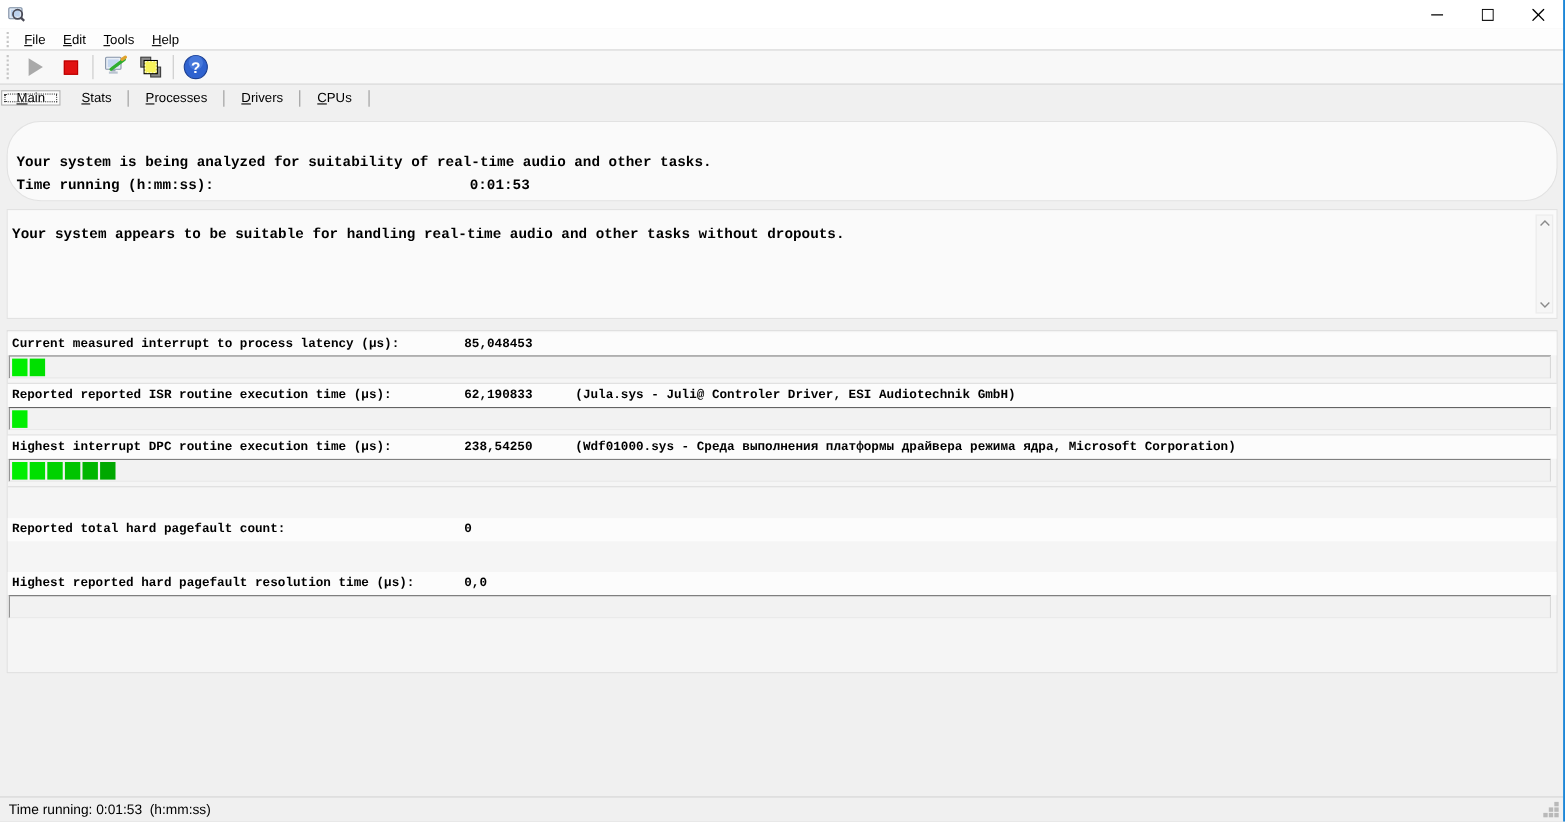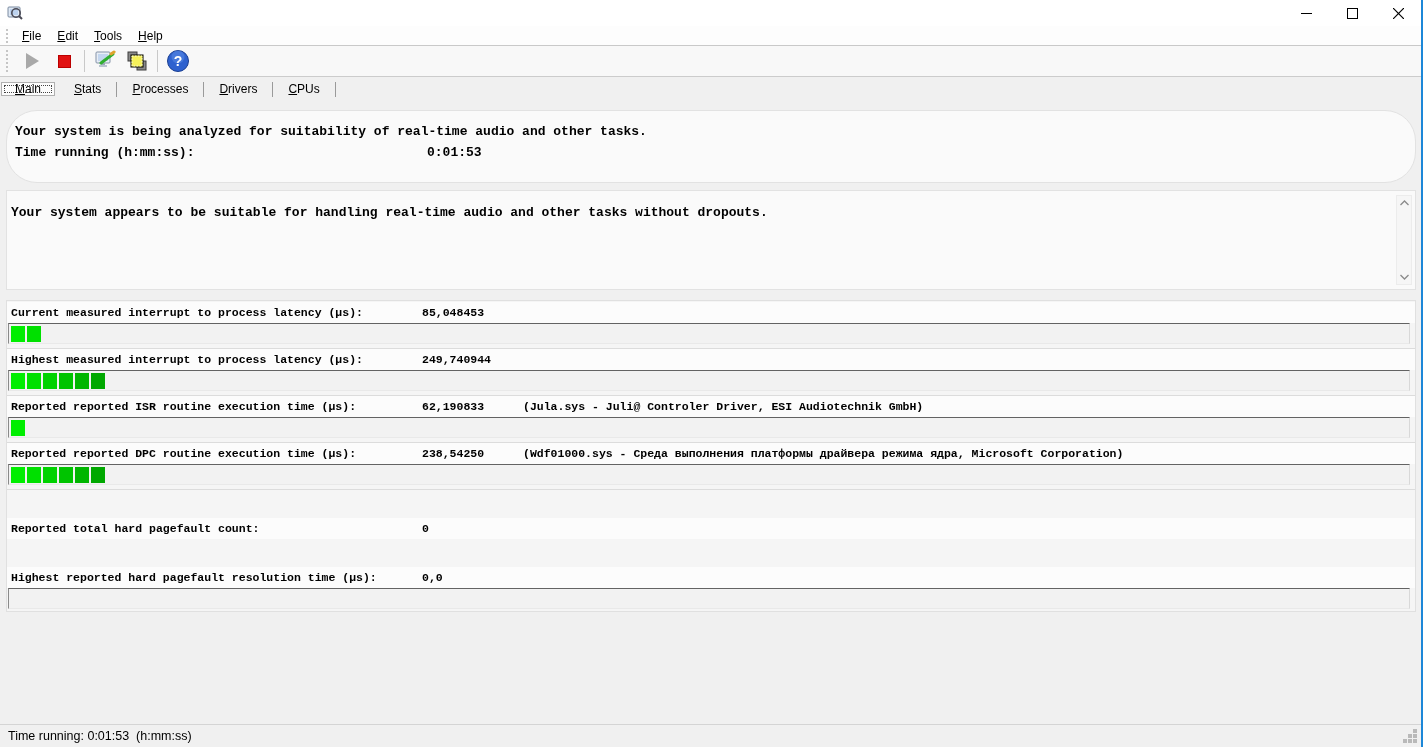--- a/index.html
+++ b/index.html
@@ -31,21 +31,21 @@
   .stop-sq{ width:13px; height:13px; background:#e11212; border:1px solid #b00; }
   
   .tabbar{ position:absolute; top:77px; left:0; right:0; height:24px; background:#f0f0f0;
     display:flex; align-items:center; padding-left:1px; }
   .tab{ font-size:12px; color:#000; padding:0 13px; height:14px; display:flex; align-items:center; position:relative; }
   .tab.active{ background:#fcfcfc; border:1px solid #b0b0b0; outline:1px dotted #444; outline-offset:-4px; margin-right:6px; }
   .tab-sep{ width:1px; height:15px; background:#9a9a9a; margin:0 2px; }
   
   .client{ position:absolute; top:101px; left:0; right:0; bottom:23px; background:#f0f0f0; }
   .panel{ position:absolute; left:6px; right:5px; background:#fafafa; border:1px solid #e2e2e2; }
-  .info-panel{ top:9px; height:73px; padding:10px 0 0 8px;border-radius:31px; }
+  .info-panel{ top:9px; height:73px; padding:26px 0 0 8px;border-radius:31px; }
   .mono{ font-family:"Liberation Mono","DejaVu Sans Mono",monospace; font-weight:bold; }
   .info-line{ font-size:13px; line-height:21px; color:#000; position:relative; }
   .info-value{ position:absolute; left:412px; top:0; }
   .status-panel{ top:89px; height:100px; padding:12px 0 0 4px; }
   .status-msg{ font-size:13px; line-height:20px; }
   .vscroll{ position:absolute; top:4px; right:3px; bottom:4px; width:16px; background:#f6f6f6;
     border:1px solid #ececec; display:flex; flex-direction:column; justify-content:space-between; align-items:center; }
   .vs-btn{ width:14px; height:14px; display:flex; align-items:center; justify-content:center; }
   
   .measure-panel{ top:199px; height:312px; background:#f5f5f5; border:1px solid #e0e0e0; padding-top:1px; }
@@ -203,49 +203,35 @@
         <div class="m-label-row mono">
           <span>Current measured interrupt to process latency (µs):</span>
           <span class="m-value">85,048453</span>
         </div>
         <div class="m-bar">
             <i class="seg" style="background: rgb(0, 238, 0);"></i>
             <i class="seg" style="background: rgb(0, 224, 0);"></i>
           </div>
       </div>
 
-      <div class="m-group">
-        <div class="m-label-row mono">
-          <span>Highest measured interrupt to process latency (µs):</span>
-          <span class="m-value">249,740944</span>
-        </div>
-        <div class="m-bar">
-            <i class="seg" style="background: rgb(0, 238, 0);"></i>
-            <i class="seg" style="background: rgb(0, 224, 0);"></i>
-            <i class="seg" style="background: rgb(0, 210, 0);"></i>
-            <i class="seg" style="background: rgb(0, 196, 0);"></i>
-            <i class="seg" style="background: rgb(0, 182, 0);"></i>
-            <i class="seg" style="background: rgb(0, 168, 0);"></i>
-          </div>
-      </div>
 
       <div class="m-group">
         <div class="m-label-row mono">
           <span>Reported reported ISR routine execution time (µs):</span>
           <span class="m-value">62,190833</span>
           <span class="m-detail">(Jula.sys - Juli@ Controler Driver, ESI Audiotechnik GmbH)</span>
         </div>
         <div class="m-bar">
             <i class="seg" style="background: rgb(0, 238, 0);"></i>
           </div>
       </div>
 
       <div class="m-group">
         <div class="m-label-row mono">
-          <span>Reported reported DPC routine execution time (µs):</span>
+          <span>Highest interrupt DPC routine execution time (µs):</span>
           <span class="m-value">238,54250</span>
           <span class="m-detail">(Wdf01000.sys - Среда выполнения платформы драйвера режима ядра, Microsoft Corporation)</span>
         </div>
         <div class="m-bar">
             <i class="seg" style="background: rgb(0, 238, 0);"></i>
             <i class="seg" style="background: rgb(0, 224, 0);"></i>
             <i class="seg" style="background: rgb(0, 210, 0);"></i>
             <i class="seg" style="background: rgb(0, 196, 0);"></i>
             <i class="seg" style="background: rgb(0, 182, 0);"></i>
             <i class="seg" style="background: rgb(0, 168, 0);"></i>

